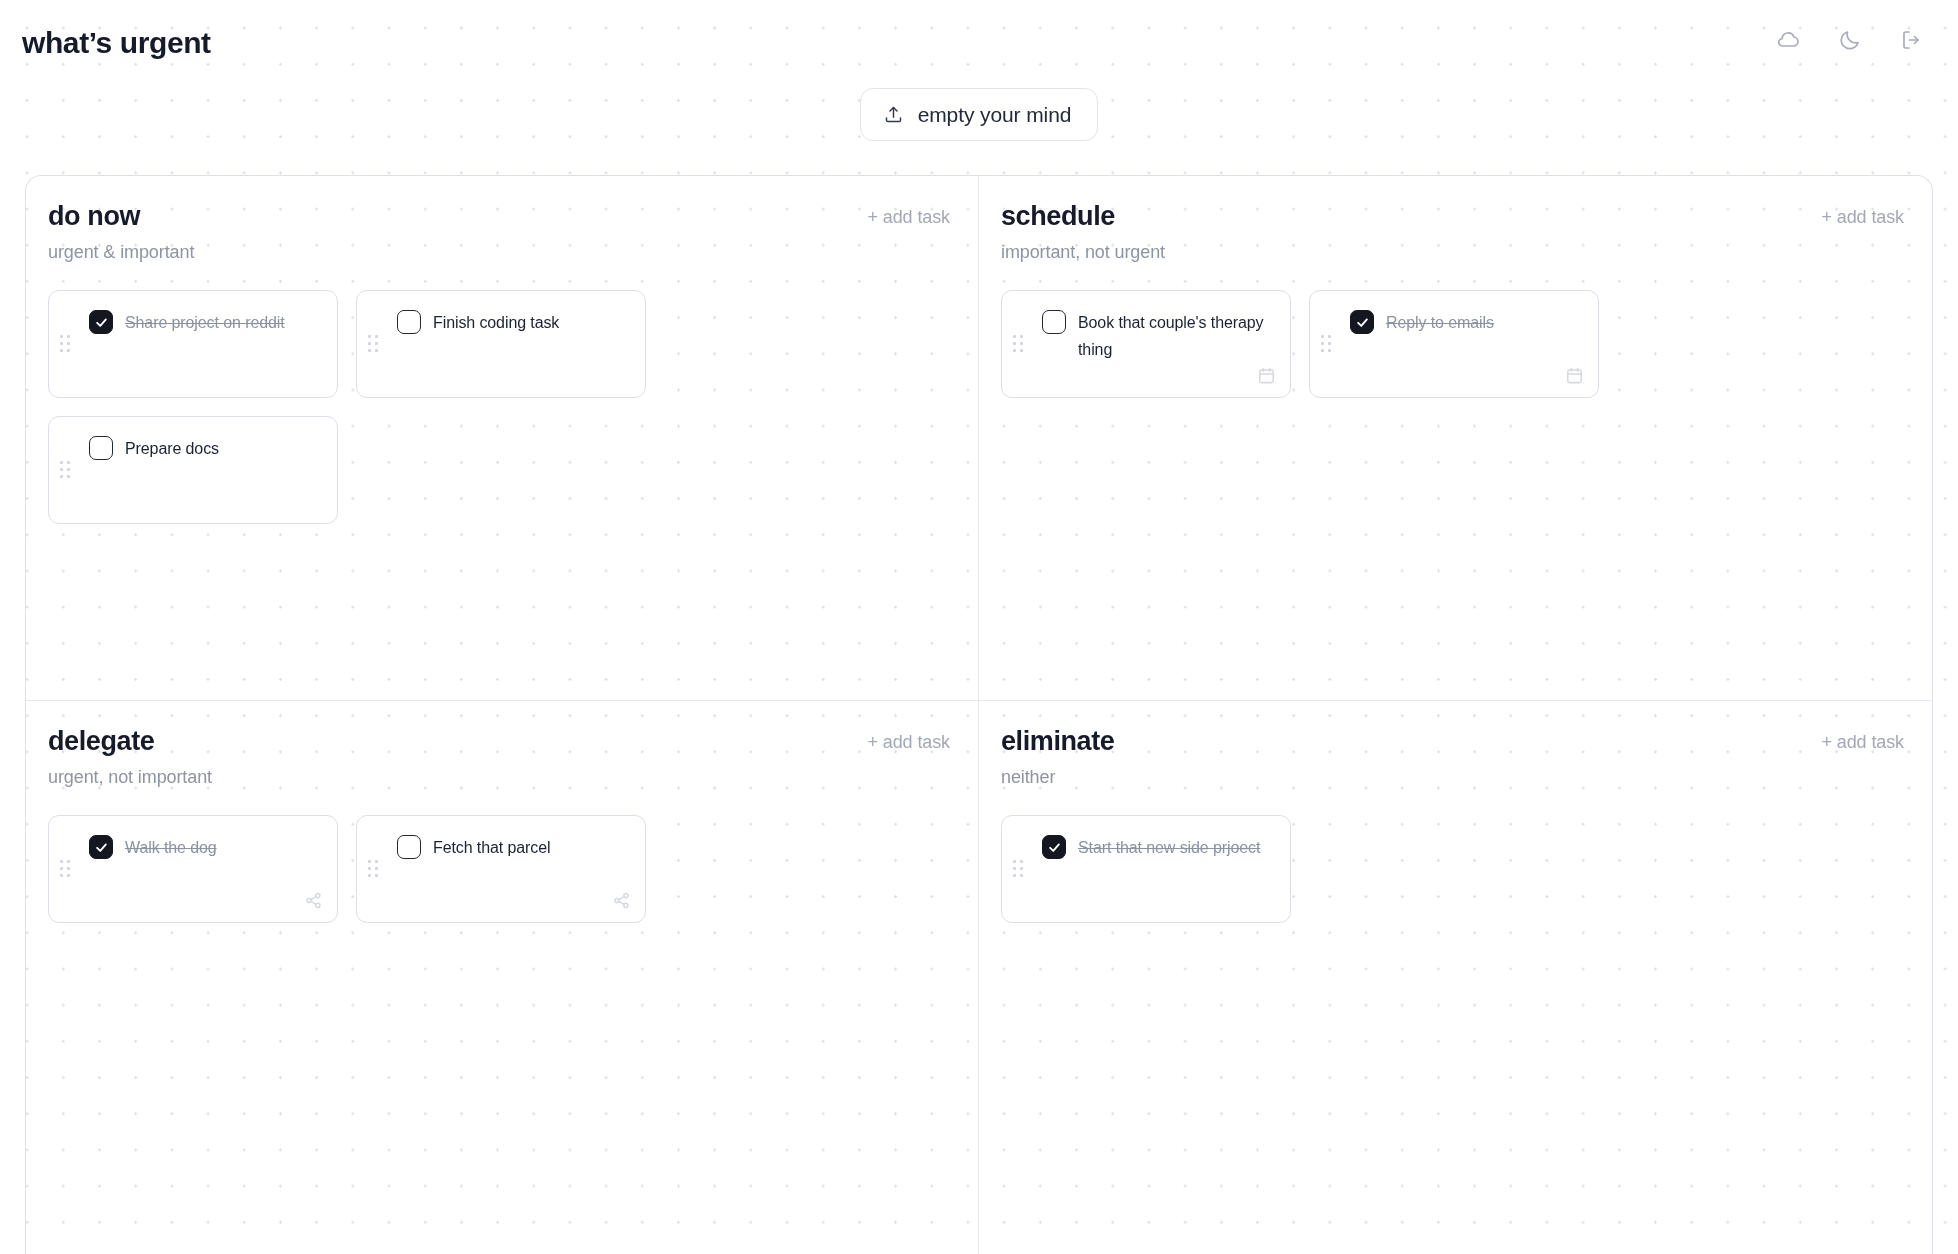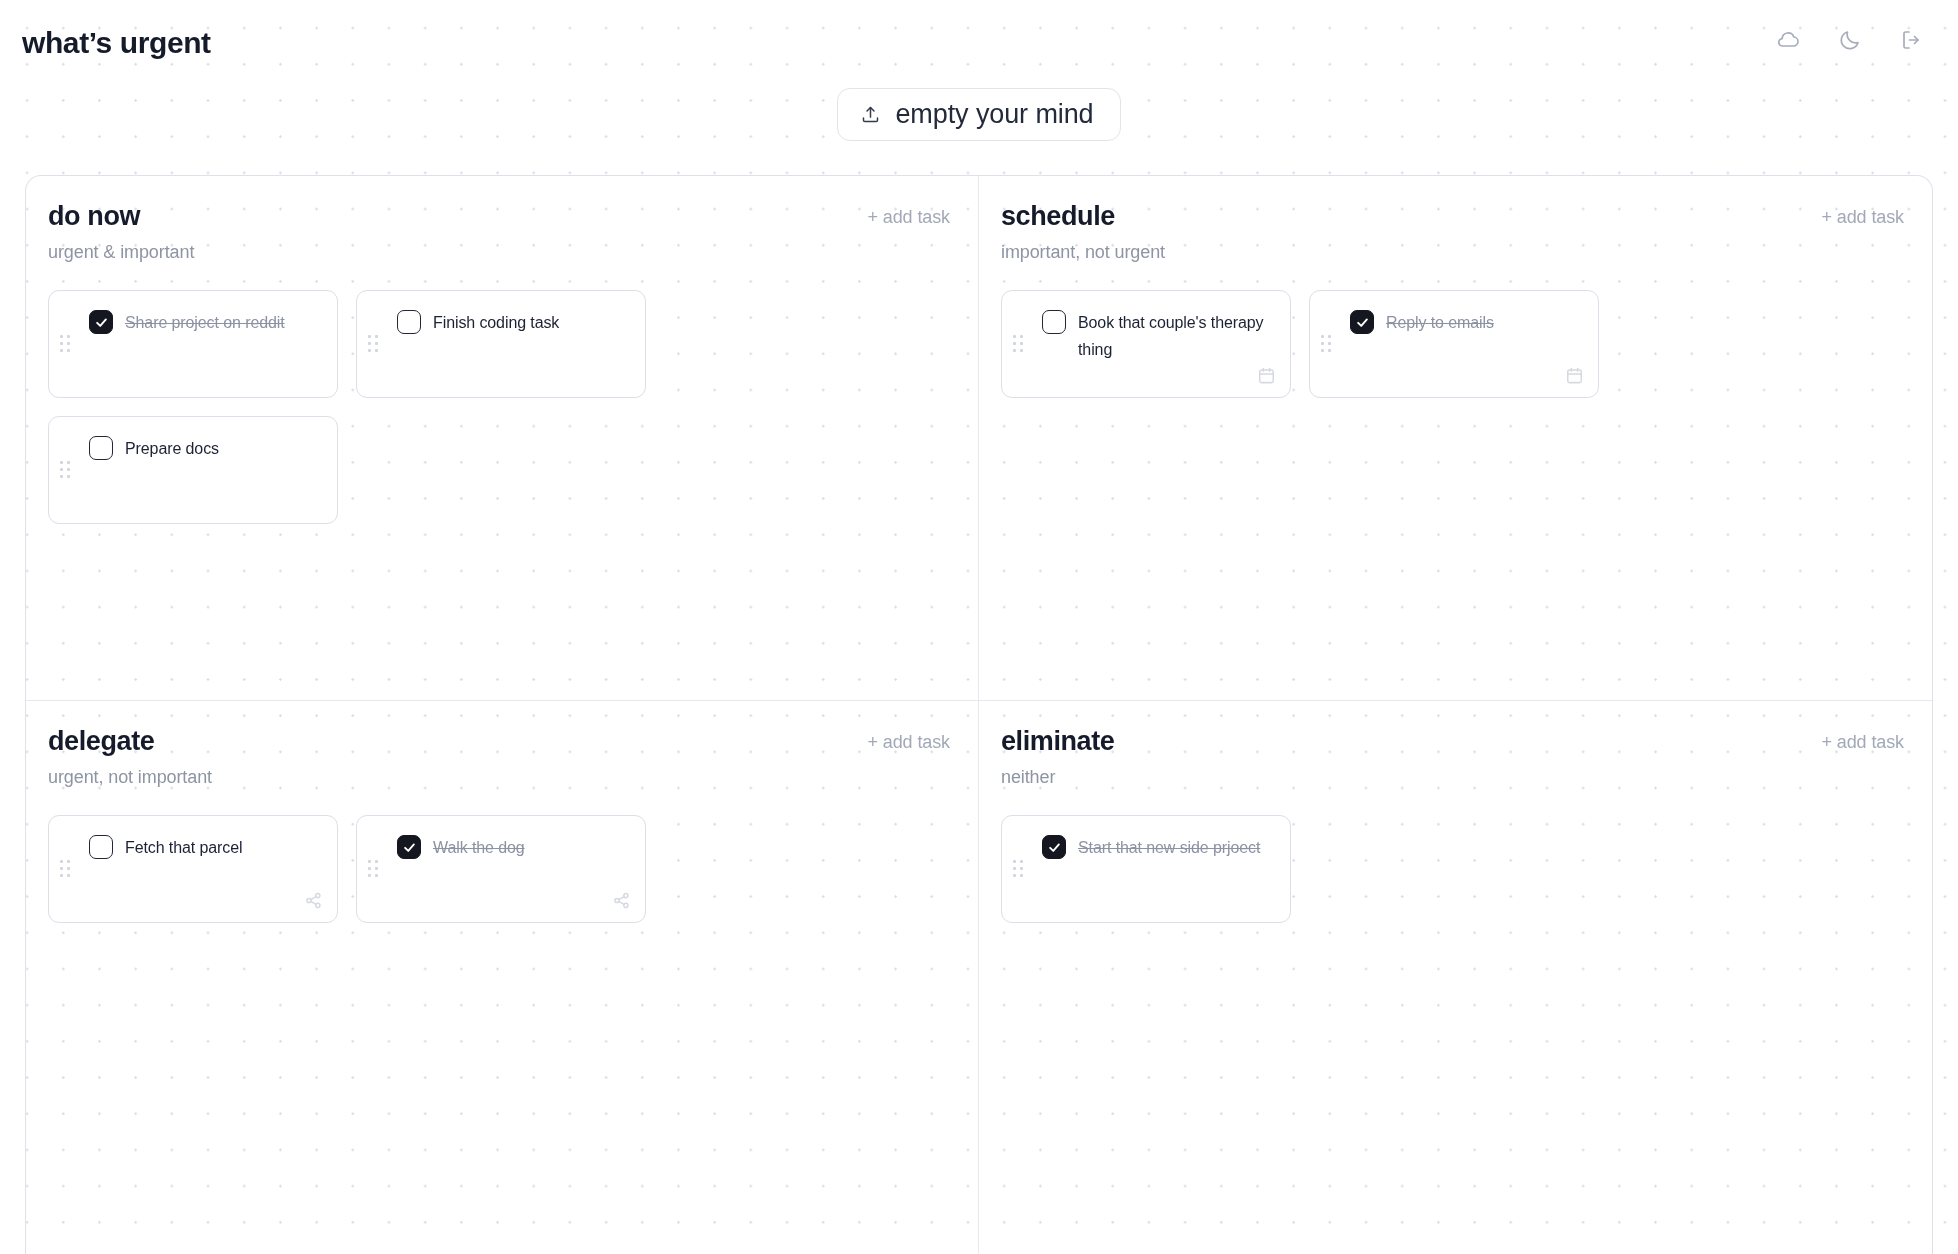--- a/index.html
+++ b/index.html
@@ -69,21 +69,21 @@
   .empty-mind-btn {
     display: inline-flex;
     align-items: center;
     gap: 14px;
     height: 53px;
     padding: 0 26px 0 22px;
     background: #ffffff;
     border: 1.6px solid #e2e4ea;
     border-radius: 13px;
     font-family: "Liberation Sans", sans-serif;
-    font-size: 27px;
+    font-size: 21px;
     font-weight: 500;
     color: #232a3b;
     cursor: pointer;
     letter-spacing: -0.1px;
   }
   .empty-mind-btn .ic { color: #333a4c; display: flex; }
 
   
   .matrix {
     position: absolute;
@@ -405,62 +405,62 @@
     <div class="q-head">
       <div>
         <div class="q-title">delegate</div>
         <div class="q-subtitle">urgent, not important</div>
       </div>
       <div class="add-task">+ add task</div>
     </div>
 
     <div class="task-list">
 
-      <div class="task-card">
-        <div class="drag-handle">
-            <i></i>
-            <i></i>
-            <i></i>
-            <i></i>
-            <i></i>
-            <i></i>
-          </div>
-        <div class="task-row">
-          <div class="checkbox">
-            
-          </div>
-          <div class="task-text">Fetch that parcel</div>
+      <div class="task-card done">
+        <div class="drag-handle">
+            <i></i>
+            <i></i>
+            <i></i>
+            <i></i>
+            <i></i>
+            <i></i>
+          </div>
+        <div class="task-row">
+          <div class="checkbox checked">
+            <svg class="tick" width="15" height="15" viewBox="0 0 24 24" fill="none" stroke="#ffffff" stroke-width="3" stroke-linecap="round" stroke-linejoin="round">
+                <path d="M5 12.5 10 17.5 19 7"></path>
+              </svg>
+          </div>
+          <div class="task-text">Walk the dog</div>
         </div>
         <div class="card-action">
           <svg width="19" height="19" viewBox="0 0 24 24" fill="none" stroke="currentColor" stroke-width="1.9" stroke-linecap="round" stroke-linejoin="round">
             <circle cx="17.5" cy="5.8" r="2.6"></circle>
               <circle cx="17.5" cy="18.2" r="2.6"></circle>
               <circle cx="6.3" cy="12" r="2.6"></circle>
             <path d="M8.7 10.8 15.2 7.1"></path>
               <path d="M8.7 13.2 15.2 16.9"></path>
           </svg>
         </div>
       </div>
 
-      <div class="task-card done">
-        <div class="drag-handle">
-            <i></i>
-            <i></i>
-            <i></i>
-            <i></i>
-            <i></i>
-            <i></i>
-          </div>
-        <div class="task-row">
-          <div class="checkbox checked">
-            <svg class="tick" width="15" height="15" viewBox="0 0 24 24" fill="none" stroke="#ffffff" stroke-width="3" stroke-linecap="round" stroke-linejoin="round">
-                <path d="M5 12.5 10 17.5 19 7"></path>
-              </svg>
-          </div>
-          <div class="task-text">Walk the dog</div>
+      <div class="task-card">
+        <div class="drag-handle">
+            <i></i>
+            <i></i>
+            <i></i>
+            <i></i>
+            <i></i>
+            <i></i>
+          </div>
+        <div class="task-row">
+          <div class="checkbox">
+            
+          </div>
+          <div class="task-text">Fetch that parcel</div>
         </div>
         <div class="card-action">
           <svg width="19" height="19" viewBox="0 0 24 24" fill="none" stroke="currentColor" stroke-width="1.9" stroke-linecap="round" stroke-linejoin="round">
             <circle cx="17.5" cy="5.8" r="2.6"></circle>
               <circle cx="17.5" cy="18.2" r="2.6"></circle>
               <circle cx="6.3" cy="12" r="2.6"></circle>
             <path d="M8.7 10.8 15.2 7.1"></path>
               <path d="M8.7 13.2 15.2 16.9"></path>
           </svg>
         </div>

